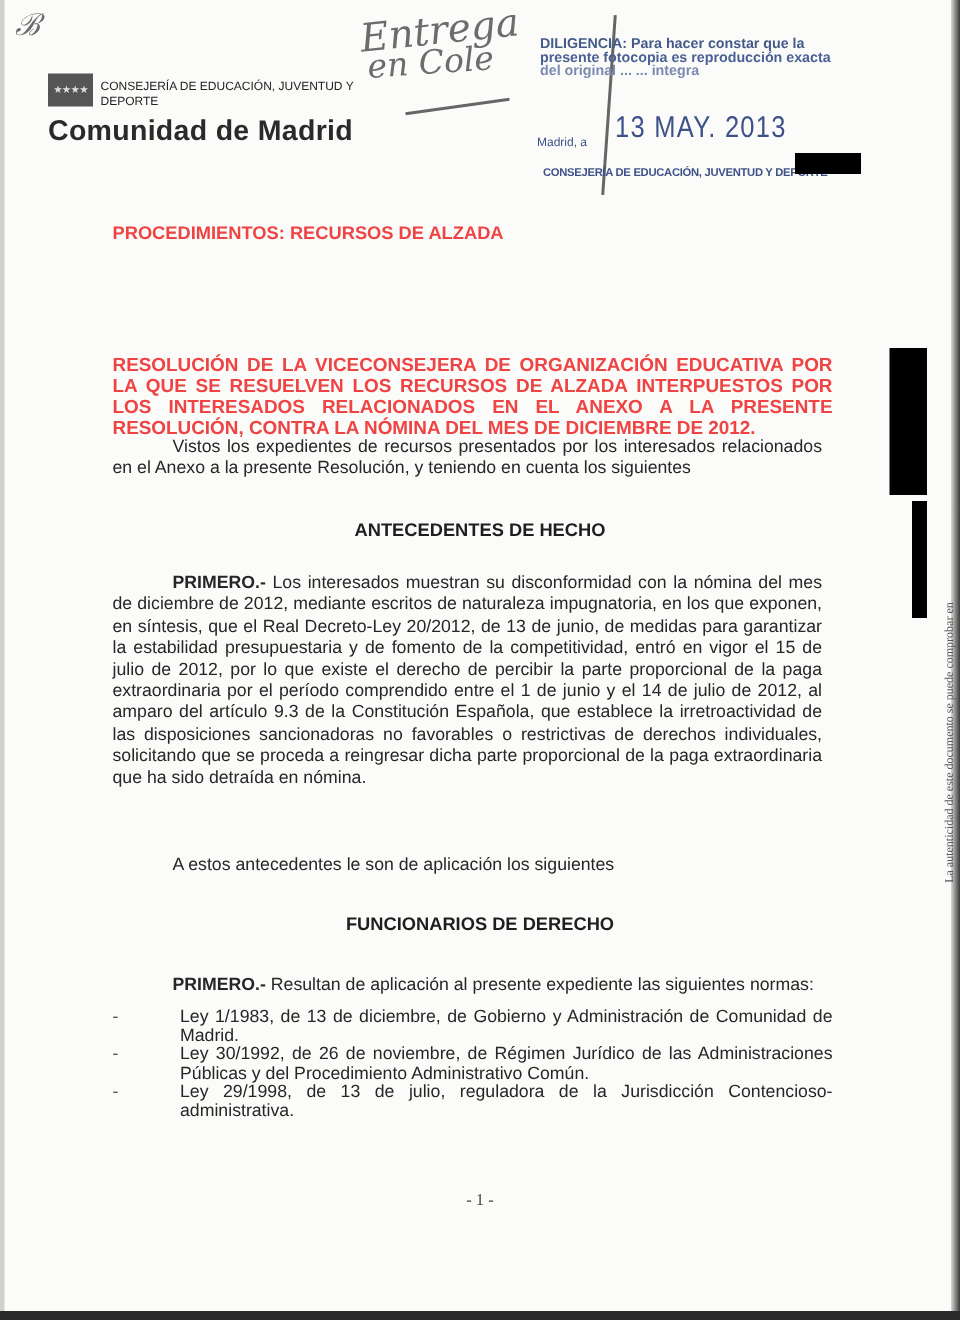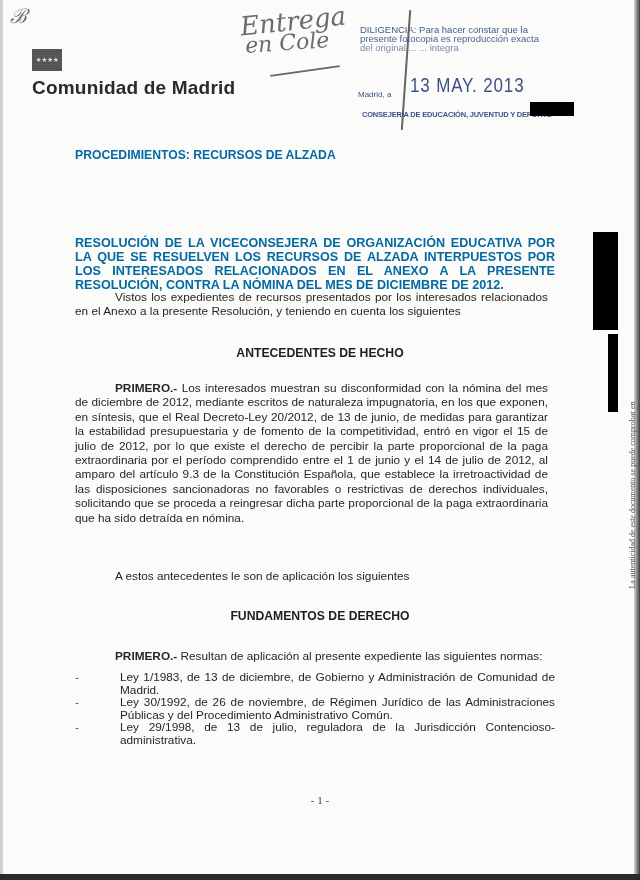--- a/index.html
+++ b/index.html
@@ -19,34 +19,34 @@
   .hw-mark { left:10px; top:2px; font-size:20px; }
   .hw-date { left:85px; top:8px; font-size:34px; letter-spacing:3px; }
   .hw-note1 { left:240px; top:6px; font-size:26px; transform:rotate(-6deg); }
   .hw-note2 { left:245px; top:30px; font-size:22px; transform:rotate(-4deg); }
   .hw-line { position:absolute; left:270px; top:70px; width:70px; height:2px; background:#666; transform:rotate(-8deg); }
 
   .logo { position:absolute; left:32px; top:49px; width:30px; height:22px; background:#555; display:flex; align-items:center; justify-content:center; color:#ddd; font-size:7px; letter-spacing:-0.5px; }
   .dept { position:absolute; left:67px; top:53px; font-size:8px; line-height:10px; color:#222; }
   .brand { position:absolute; left:32px; top:77px; font-size:19px; font-weight:bold; color:#2a2a2a; letter-spacing:0.2px; }
 
-  .stamp { position:absolute; left:360px; top:25px; font-size:9.5px; line-height:9px; color:#445a8a; }
+  .stamp { position:absolute; left:360px; top:25px; font-size:9.5px; line-height:9px; color:#445a8a;font-weight:bold; }
   .stamp .l2 { color:#4a5f94; }
   .stamp .l3 { color:#7a8ab0; }
   .stamp-city { position:absolute; left:358px; top:90px; font-size:8px; color:#3e5289; }
   .stamp-date { position:absolute; left:410px; top:74px; font-size:20px; color:#3e5289; letter-spacing:1px; transform:scaleX(0.85); transform-origin:left; }
   .stamp-dept { position:absolute; left:362px; top:110px; font-size:7.5px; color:#3e5289; font-weight:bold; letter-spacing:-0.2px; }
   .redact-top { position:absolute; left:530px; top:102px; width:44px; height:14px; background:#000; }
   .sig-line { position:absolute; left:405px; top:10px; width:2px; height:120px; background:#666; transform:rotate(4deg); }
 
   .redact-side1 { position:absolute; left:593px; top:232px; width:25px; height:98px; background:#000; }
   .redact-side2 { position:absolute; left:608px; top:334px; width:10px; height:78px; background:#000; }
   .side-note { position:absolute; left:543px; top:480px; width:200px; font-family:"Liberation Serif", serif; font-size:8px; line-height:10px; color:#555; transform:rotate(-90deg); transform-origin:center; text-align:center; }
 
-  .block { position:absolute; left:75px; width:480px; font-size:12.2px; line-height:13px; font-weight:bold; color:#0369a1; }
+  .block { position:absolute; left:75px; width:480px; font-size:12.2px; line-height:13px; font-weight:bold; color:#ef4444; }
   .proc { top:149px; }
   .resol { top:224px; text-align:justify; text-align-last:left; line-height:14px; font-size:12.6px;margin-top:12px; }
 
   .para { position:absolute; left:75px; width:473px; font-size:11.8px; line-height:14.4px; text-align:justify; color:#262626; }
   .para .ind { display:inline-block; width:40px; }
   .para b { font-weight:bold;margin-top:15px; }
   .p-vistos { top:290px; }
   .h-ante { position:absolute; left:0; width:640px; text-align:center; top:346px; font-size:12.2px; font-weight:bold; }
   .p-primero { top:381px; }
   .p-segundo { top:521px; }
@@ -70,20 +70,24 @@
   <div class="bottom-edge"></div>
 
   <div class="hw hw-mark">ℬ</div>
   <div class="hw hw-note1">Entrega</div>
   <div class="hw hw-note2">en Cole</div>
   <div class="hw-line"></div>
 
   <div class="logo">
       <span>★★★★</span>
     </div>
+  <div class="dept">
+    <div>CONSEJERÍA DE EDUCACIÓN, JUVENTUD Y</div>
+    <div>DEPORTE</div>
+  </div>
   <div class="brand">Comunidad de Madrid</div>
 
   <div class="sig-line"></div>
   <div class="stamp">
     <div>DILIGENCIA: Para hacer constar que la</div>
     <div class="l2">presente fotocopia es reproducción exacta</div>
     <div class="l3">del original ... ... integra</div>
   </div>
   <div class="stamp-date">13 MAY. 2013</div>
   <div class="stamp-city">Madrid, a</div>
@@ -102,21 +106,21 @@
 
   <div class="para p-vistos"><span class="ind"></span><span>Vistos los expedientes de recursos presentados por los interesados relacionados en el Anexo a la presente Resolución, y teniendo en cuenta los siguientes</span></div>
 
   <div class="h-ante">ANTECEDENTES DE HECHO</div>
 
   <div class="para p-primero"><span class="ind"></span><b>PRIMERO.-</b><span> Los interesados muestran su disconformidad con la nómina del mes de diciembre de 2012, mediante escritos de naturaleza impugnatoria, en los que exponen, en síntesis, que el Real Decreto-Ley 20/2012, de 13 de junio, de medidas para garantizar la estabilidad presupuestaria y de fomento de la competitividad, entró en vigor el 15 de julio de 2012, por lo que existe el derecho de percibir la parte proporcional de la paga extraordinaria por el período comprendido entre el 1 de junio y el 14 de julio de 2012, al amparo del artículo 9.3 de la Constitución Española, que establece la irretroactividad de las disposiciones sancionadoras no favorables o restrictivas de derechos individuales, solicitando que se proceda a reingresar dicha parte proporcional de la paga extraordinaria que ha sido detraída en nómina.</span></div>
 
 
   <div class="para p-estos"><span class="ind"></span><span>A estos antecedentes le son de aplicación los siguientes</span></div>
 
-  <div class="h-fund">FUNDAMENTOS DE DERECHO</div>
+  <div class="h-fund">FUNCIONARIOS DE DERECHO</div>
 
   <div class="para p-fund1"><span class="ind"></span><b>PRIMERO.-</b><span> Resultan de aplicación al presente expediente las siguientes normas:</span></div>
 
   <div class="norms">
     <div class="norm">
       <span class="dash">-</span>
       <span class="txt">Ley 1/1983, de 13 de diciembre, de Gobierno y Administración de Comunidad de Madrid.</span>
     </div>
     <div class="norm">
       <span class="dash">-</span>

